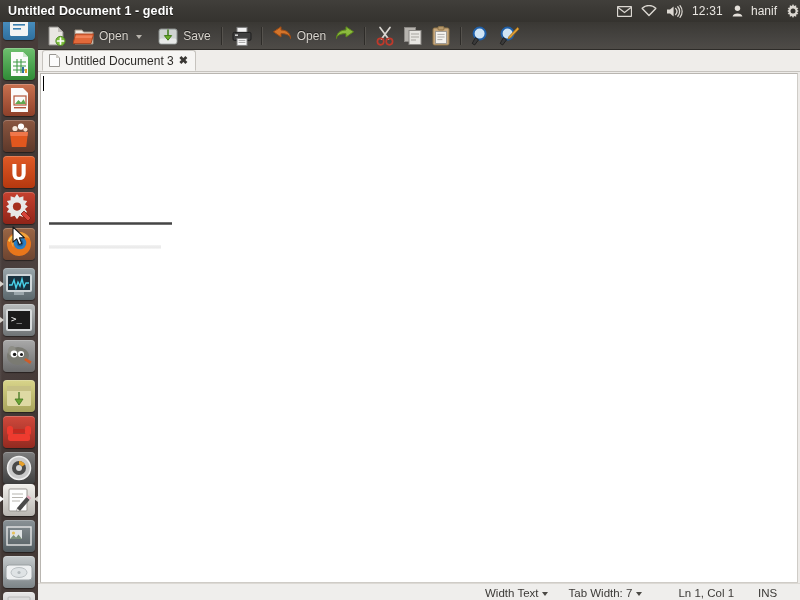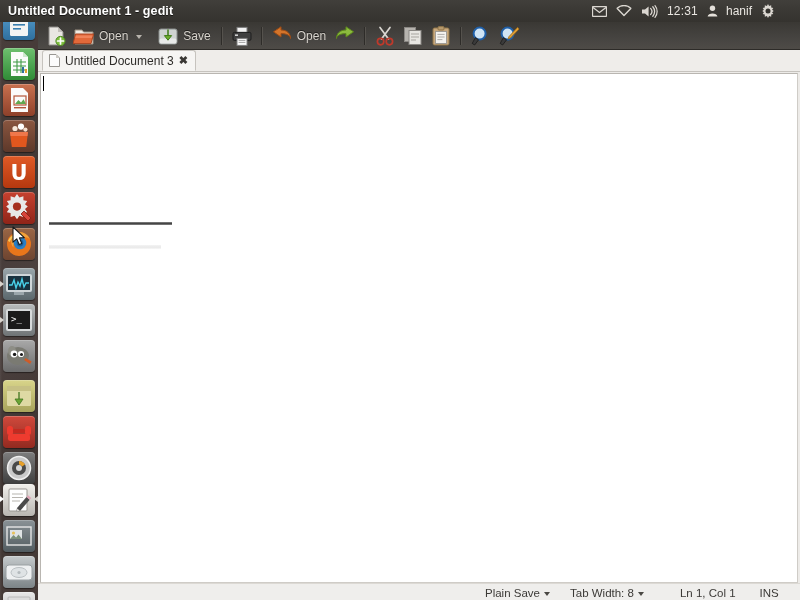--- a/index.html
+++ b/index.html
@@ -32,21 +32,21 @@
     font-weight: bold;
     padding-left: 8px;
     letter-spacing: .1px;
     white-space: nowrap;
     text-shadow: 0 1px 0 rgba(0,0,0,.6);
   }
   #panel-right {
     margin-left: auto;
     display: flex; align-items: center;
     gap: 9px;
-    padding-right: 25px;
+    padding-right: 0;
     color: #e8e4df;
     font-size: 12px;
   }
   #panel-right .ind { display: flex; align-items: center; opacity: .95; }
   #panel-clock { font-size: 12px; color: #e9e6e1; letter-spacing: .2px; }
   #panel-user { display: flex; align-items: center; gap: 8px; font-size: 12px; color: #e9e6e1; }
 
   
   #launcher {
     position: absolute; left: 0; top: 22px;
@@ -569,25 +569,25 @@
     <div id="editor-wrap">
       <div id="editor">
         <div id="caret"></div>
         <div class="artifact-dark" style="left:8px;  top:148px; width:123px; height:3px;"></div>
         <div class="artifact-light" style="left:8px;  top:171px; width:112px; height:4px;"></div>
       </div>
     </div>
 
     <div id="statusbar">
       <div class="sb-item" style="margin-left:447px;">
-        <span>Plain Save</span>
+        <span>Width Text</span>
         <span class="sb-caret"></span>
       </div>
       <div class="sb-item" style="margin-left:20px;">
-        <span>Tab Width: 8</span>
+        <span>Tab Width: 7</span>
         <span class="sb-caret"></span>
       </div>
       <div class="sb-item" style="margin-left:36px;">
         <span>Ln 1, Col 1</span>
       </div>
       <div class="sb-item" style="margin-left:24px;">
         <span>INS</span>
       </div>
     </div>
 

